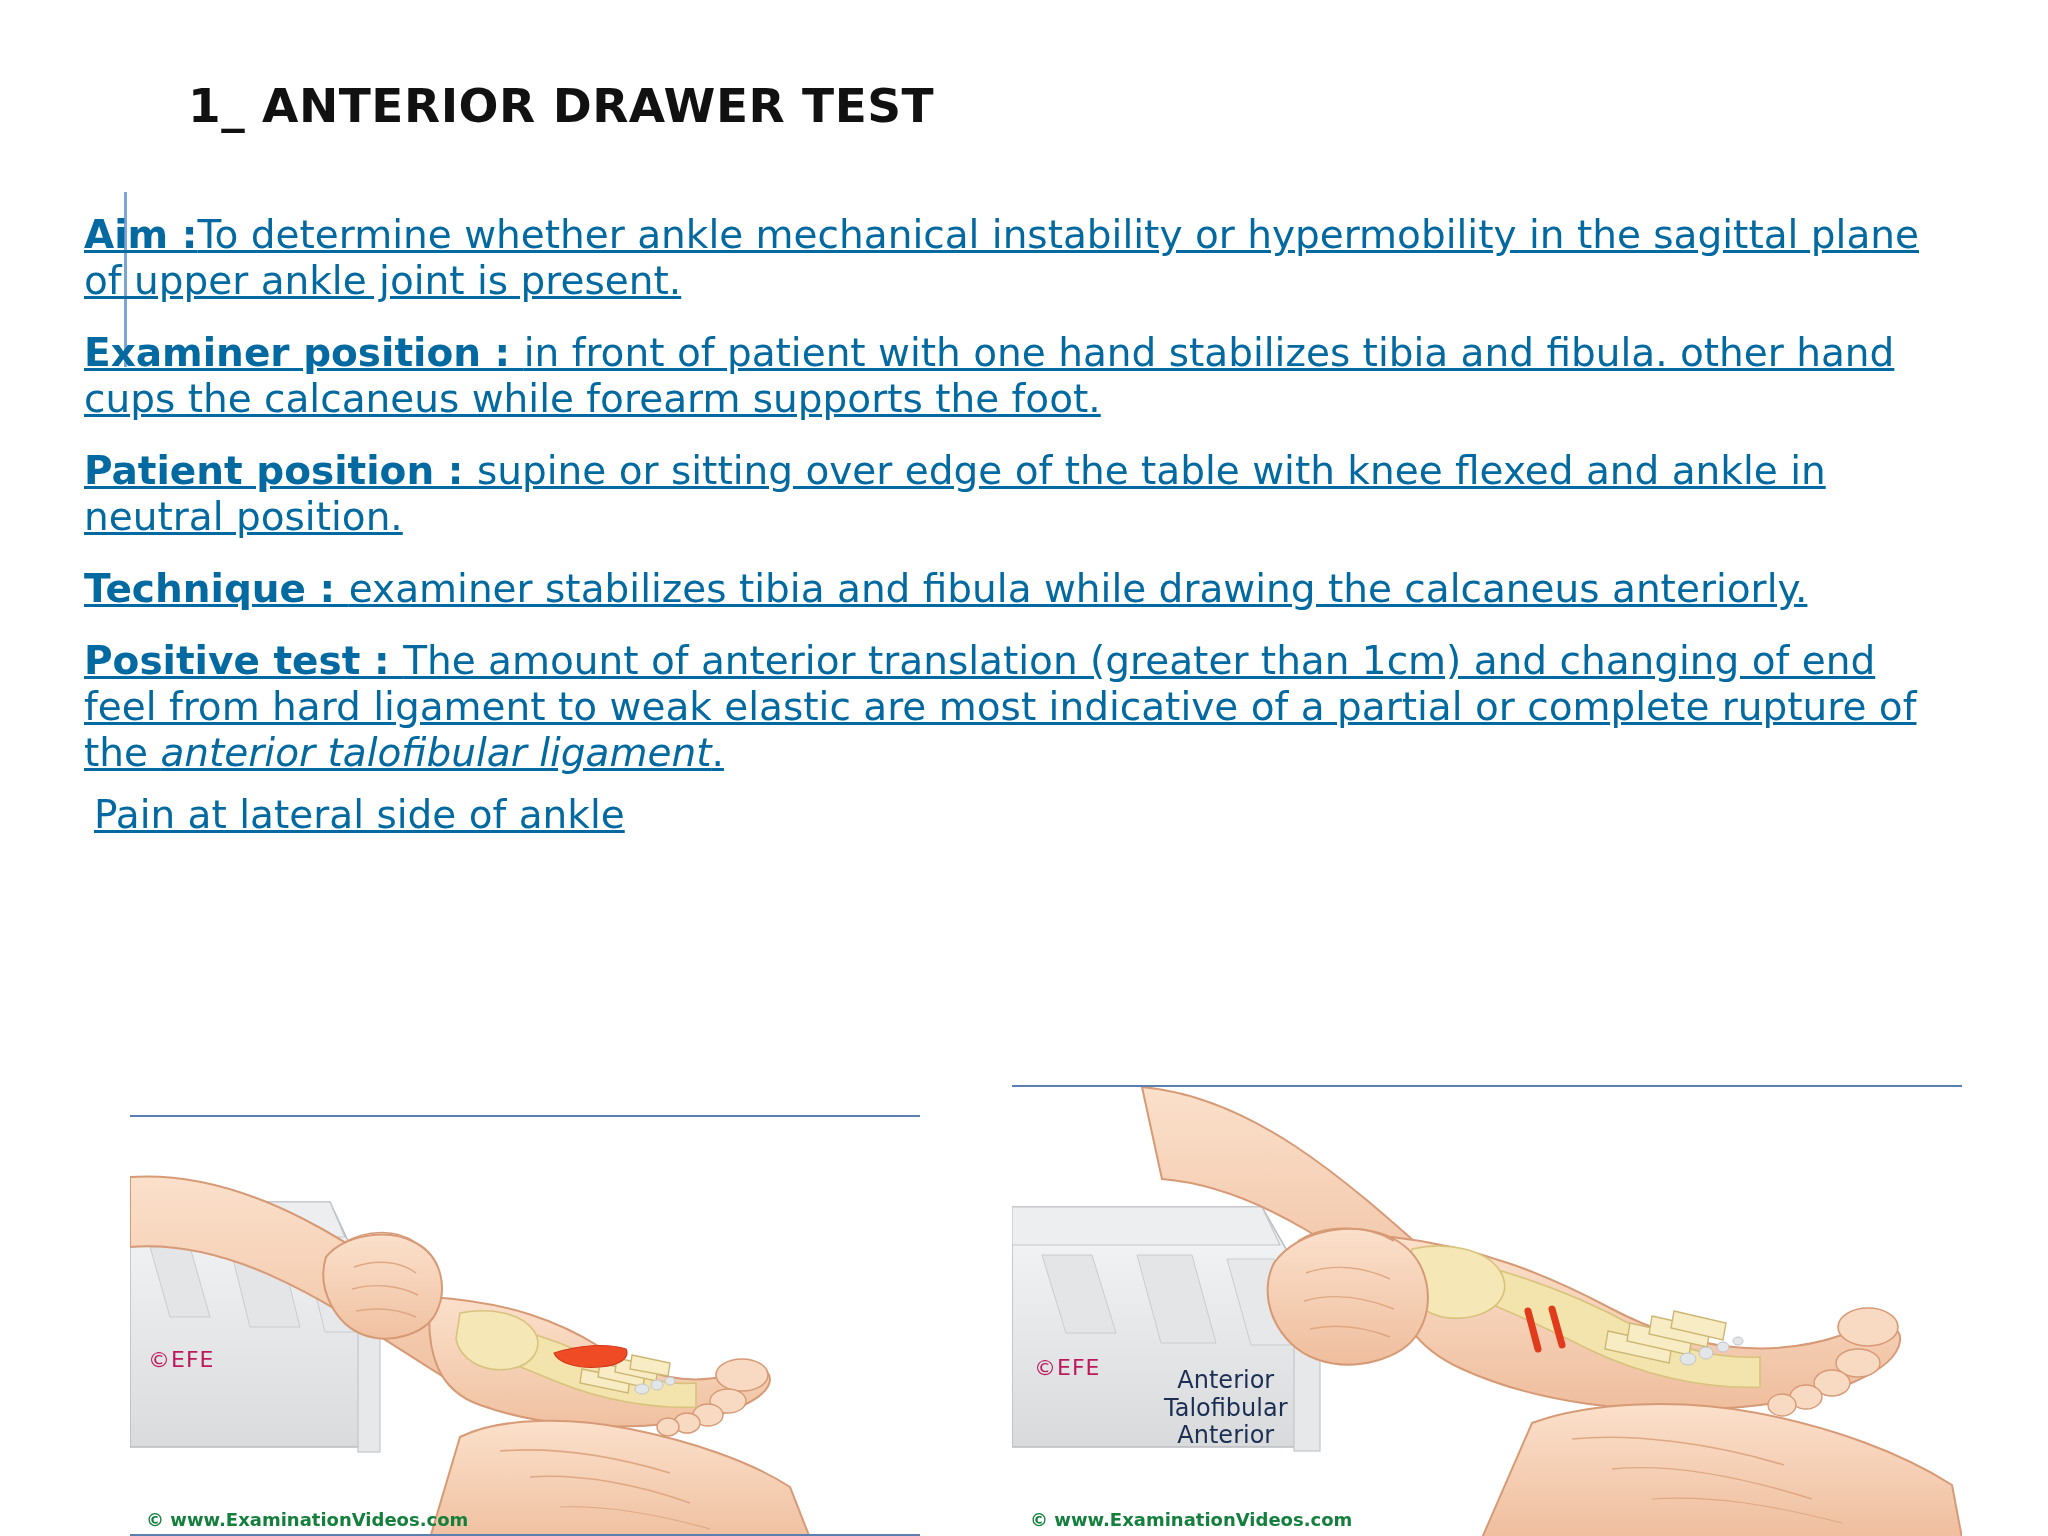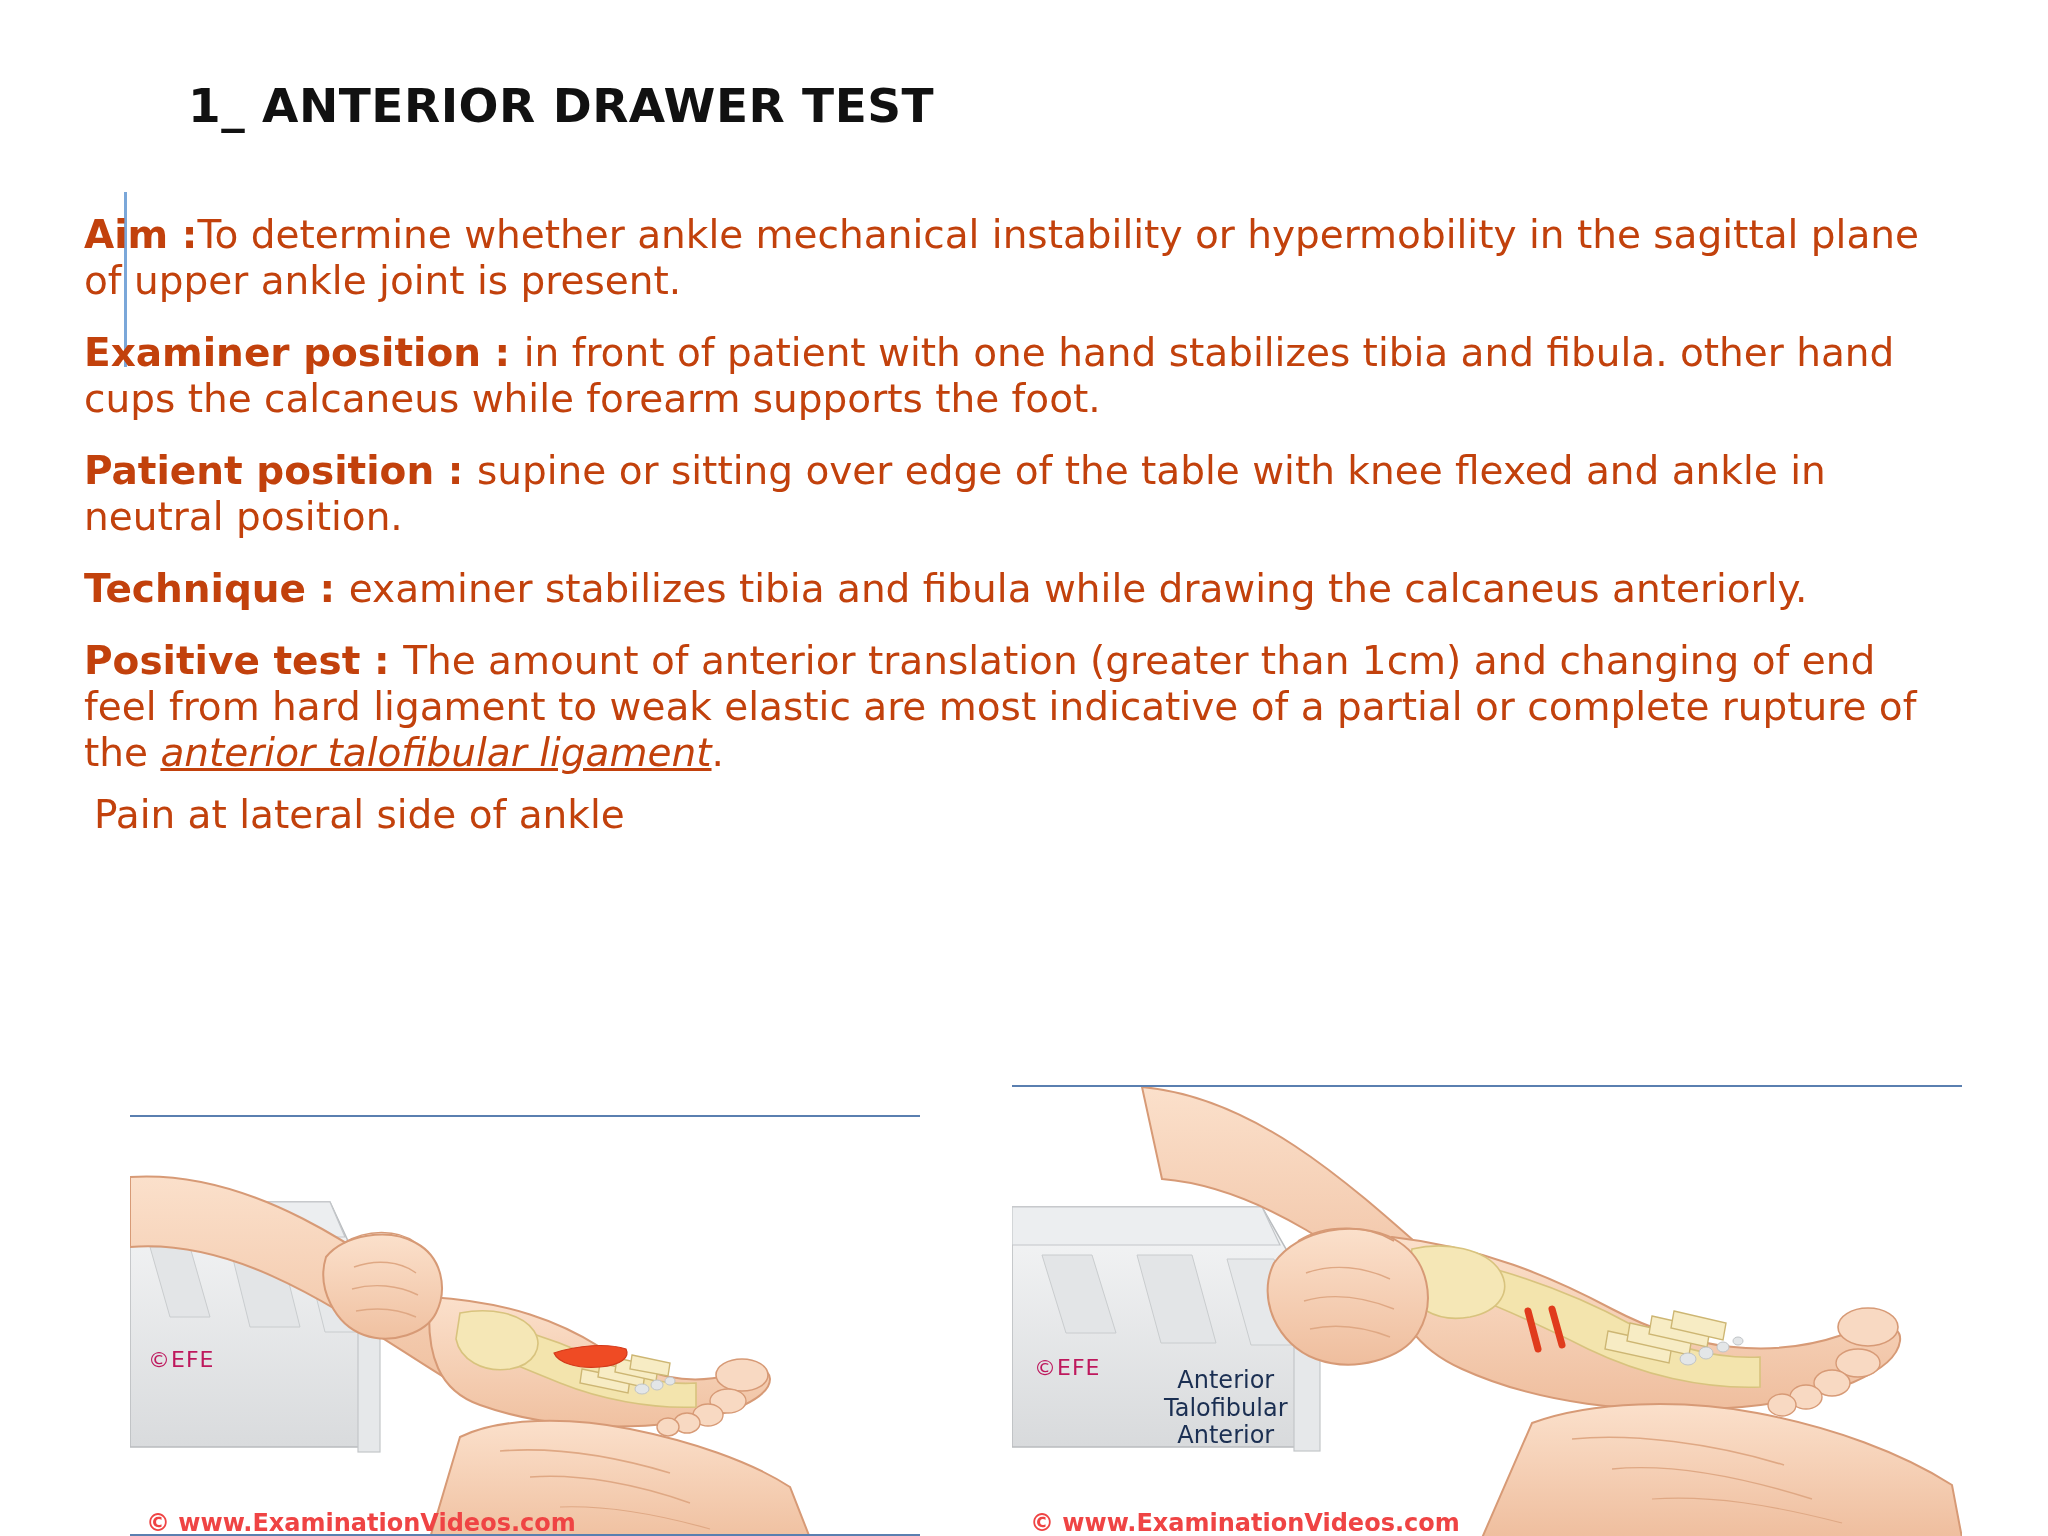--- a/index.html
+++ b/index.html
@@ -39,21 +39,22 @@
     height: 175px;
     background: #7aa7d9;
   }
   .body-text {
     position: absolute;
     left: 84px;
     top: 212px;
     width: 1870px;
     font-size: 39px;
     line-height: 1.18;
-    color: #c2410c;
+    color: #0369a1;
+    text-decoration: underline;
   }
   .para {
     margin: 0 0 26px 0;
   }
   .para .lead {
     font-weight: bold;
   }
   .underline-italic {
     font-style: italic;
     text-decoration: underline;
@@ -94,23 +95,23 @@
     font-family: "DejaVu Sans", sans-serif;
     color: #6d6d6d;
     font-size: 17px;
   }
   .wm-efe {
     font-size: 22px;
     color: #be185d;
     letter-spacing: 1px;
   }
   .wm-url {
-    font-size: 24px;
+    font-size: 18px;
     font-weight: bold;
-    color: #ef4444;
+    color: #15803d;
   }
   .atf-label {
     position: absolute;
     font-family: "DejaVu Sans", sans-serif;
     font-size: 24px;
     line-height: 1.15;
     color: #1b2f52;
     font-weight: normal;
     text-align: center;
   }

